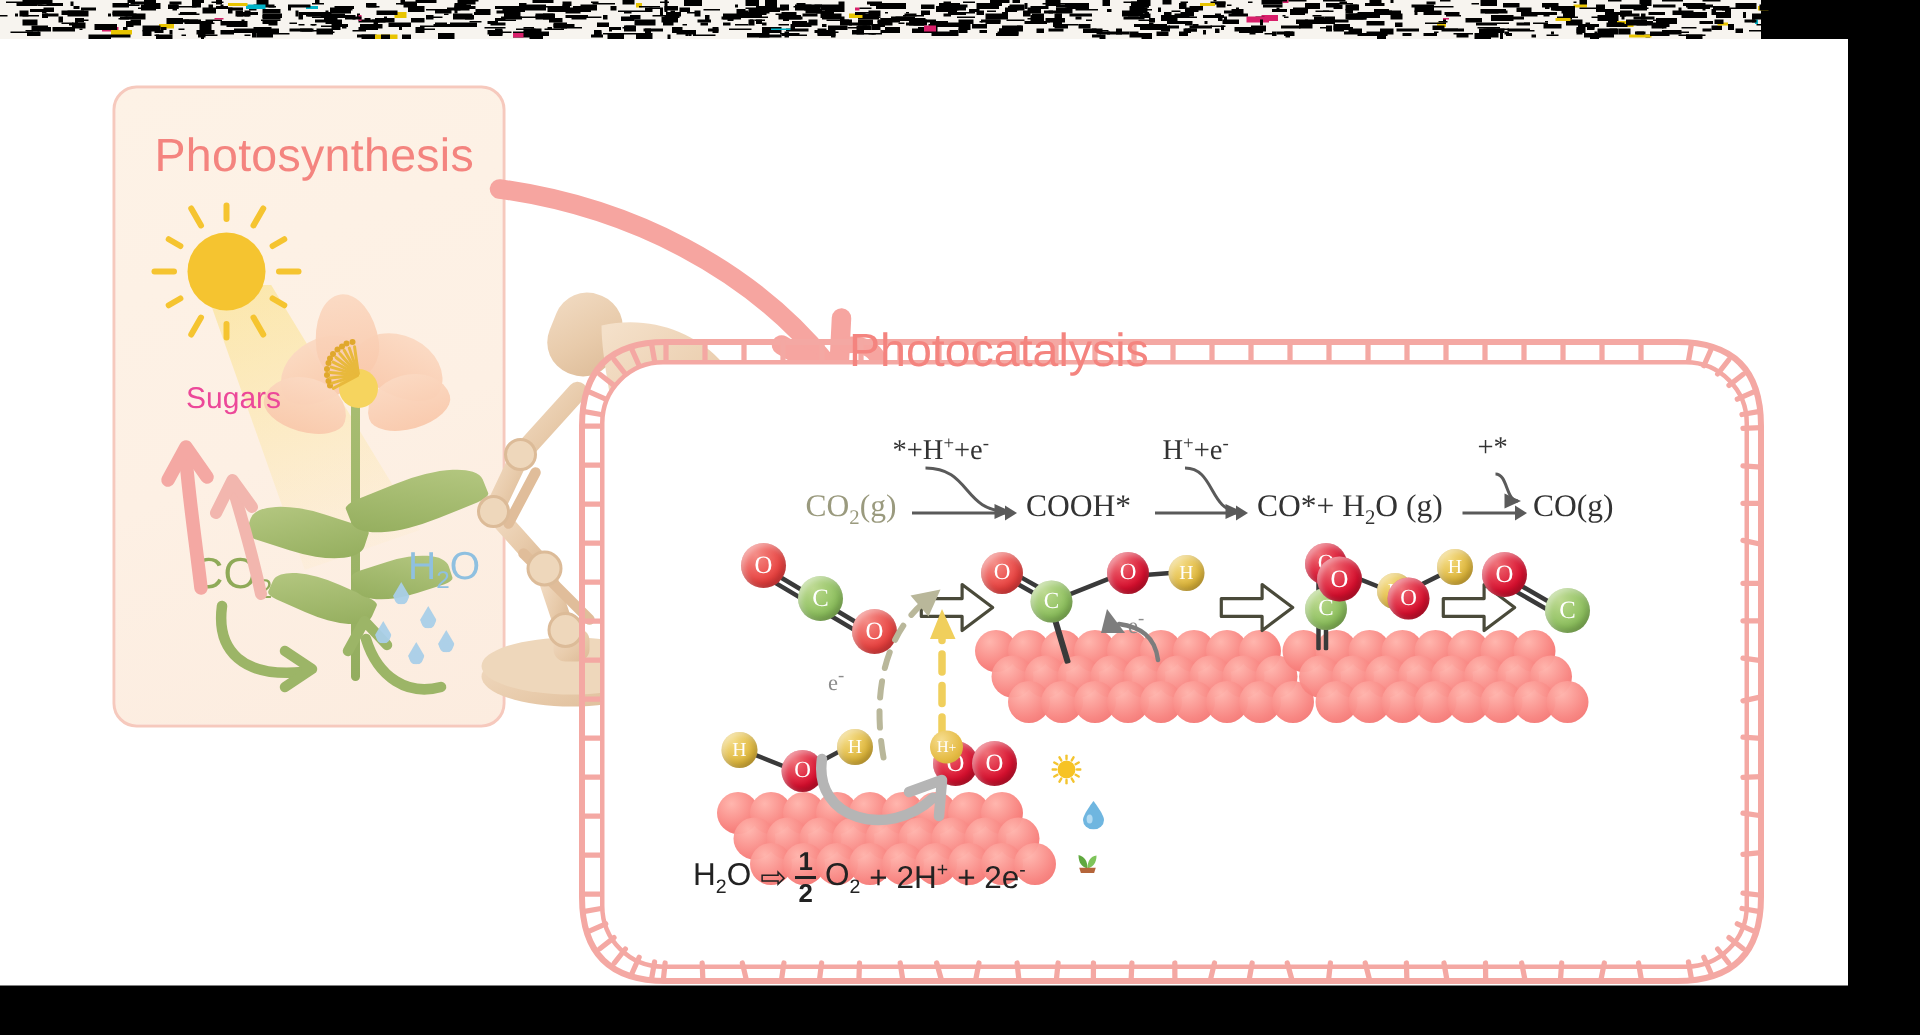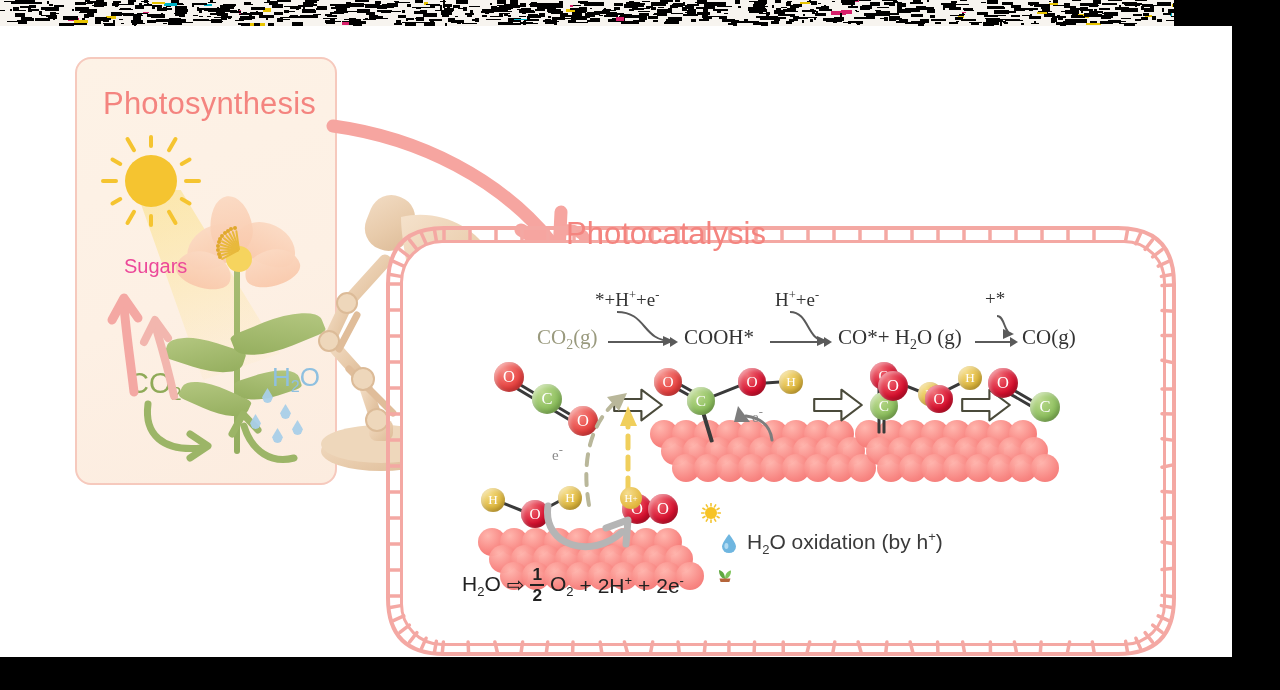--- a/index.html
+++ b/index.html
@@ -1472,21 +1472,20 @@
             </svg>
           </span>
         </div>
         <div class="lrow" style="margin-left: 18px;">
           <span class="lg-ico">
             <svg width="18" height="20" viewBox="0 0 18 20">
               <path d="M9,1 C9,1 16,10 16,13.6 A7,6.4 0 0 1 2,13.6 C2,10 9,1 9,1 Z" fill="#6fb6e0"></path>
               <ellipse cx="6.4" cy="13" rx="2" ry="3" fill="#bde1f4" opacity=".85"></ellipse>
             </svg>
           </span>
-          <span><span>H</span><sub>2</sub><span>O oxidation (by h</span><sup>+</sup><span>)</span></span>
         </div>
         <div class="lrow" style="margin-left: 14px;">
           <span class="lg-ico">
             <svg width="20" height="20" viewBox="0 0 20 20">
               <path d="M10,16 C10,11 8,8 4,7 C4,12 6,15 10,16 Z" fill="#5fa83f"></path>
               <path d="M10,16 C10,11 12,8 16,7.4 C16,12 14,15 10,16 Z" fill="#7ec45a"></path>
               <path d="M4.5,15.5 H15.5 L14.4,19 H5.6 Z" fill="#b5653a"></path>
             </svg>
           </span>
         </div>

